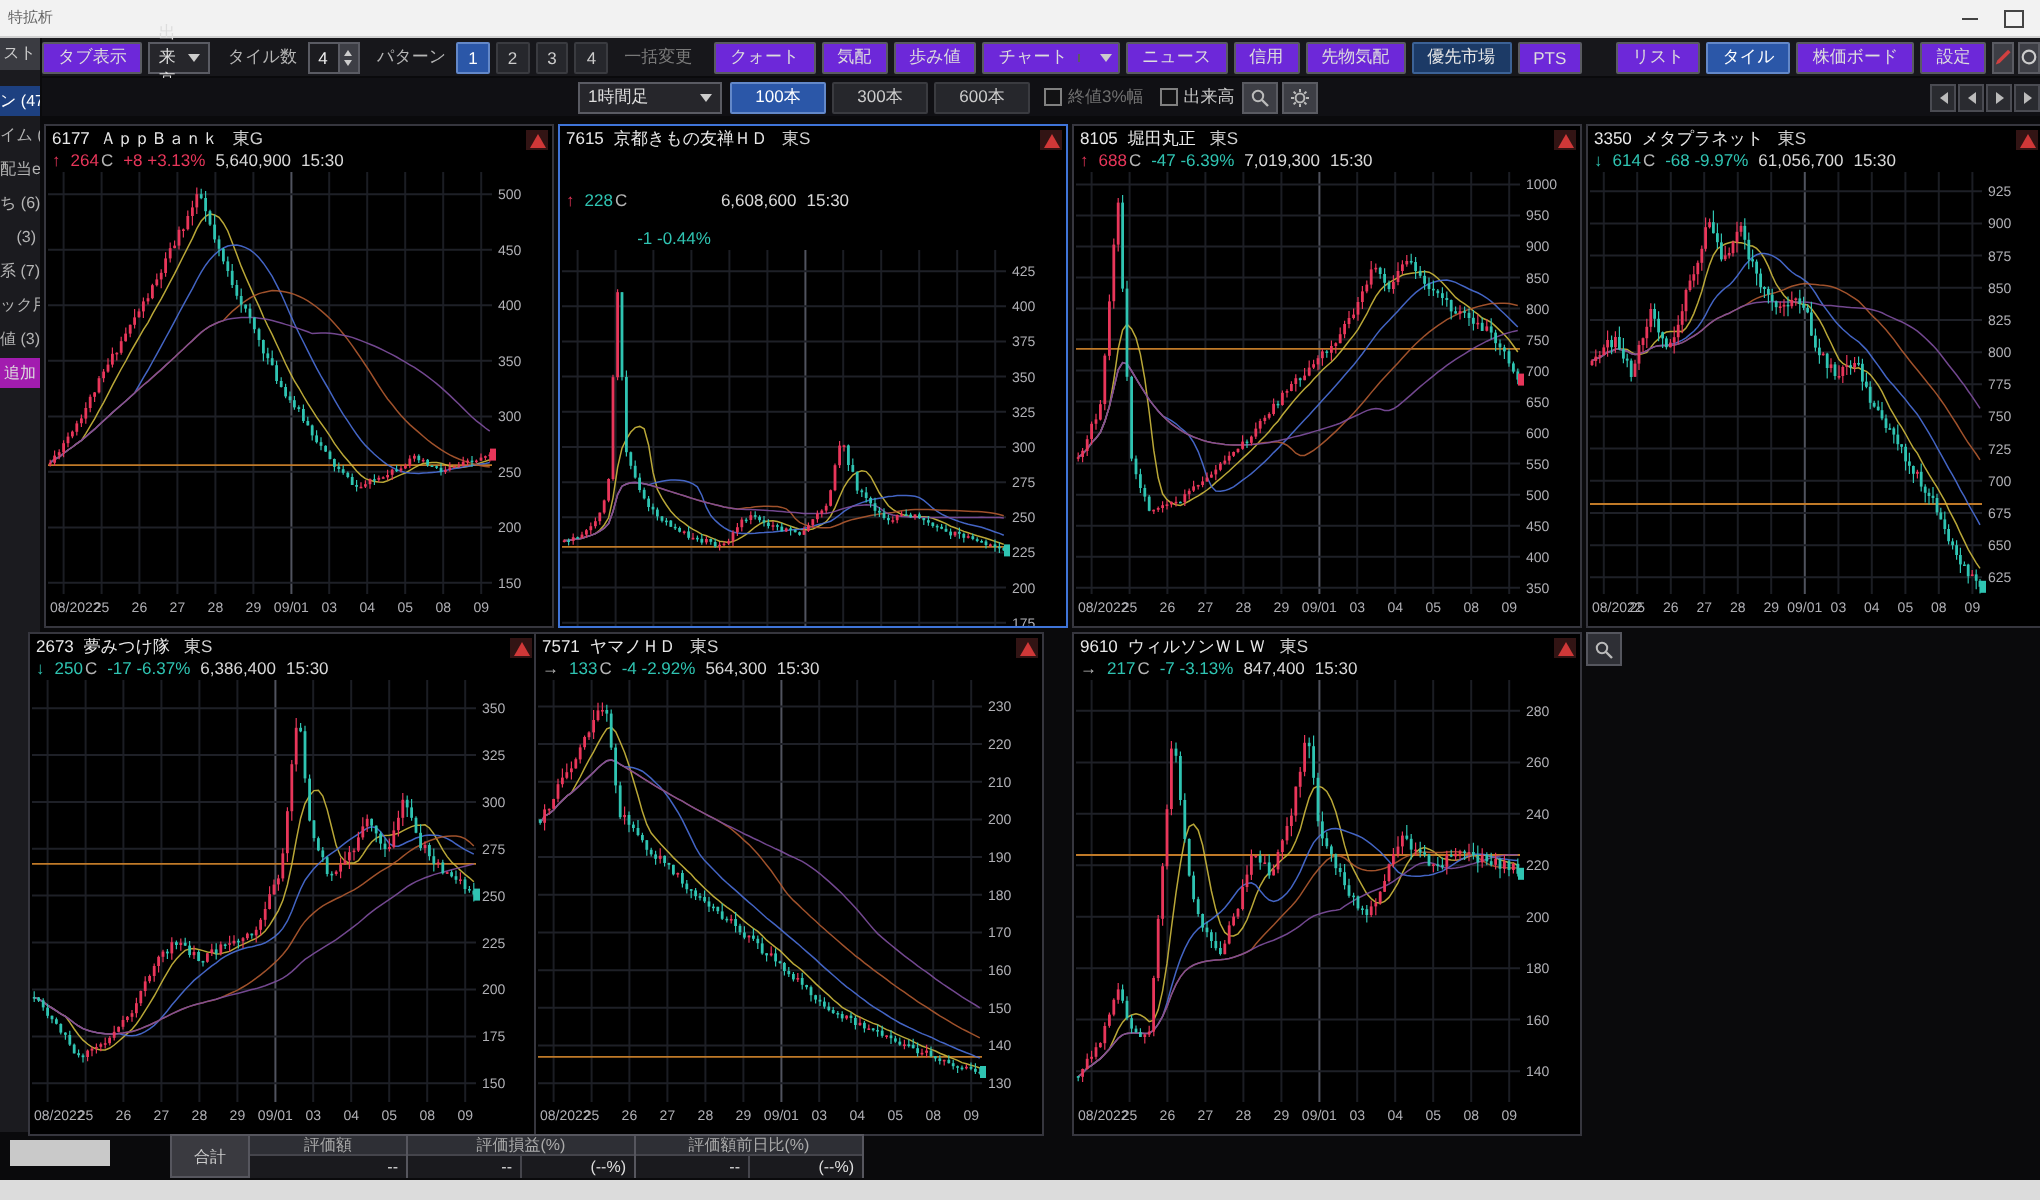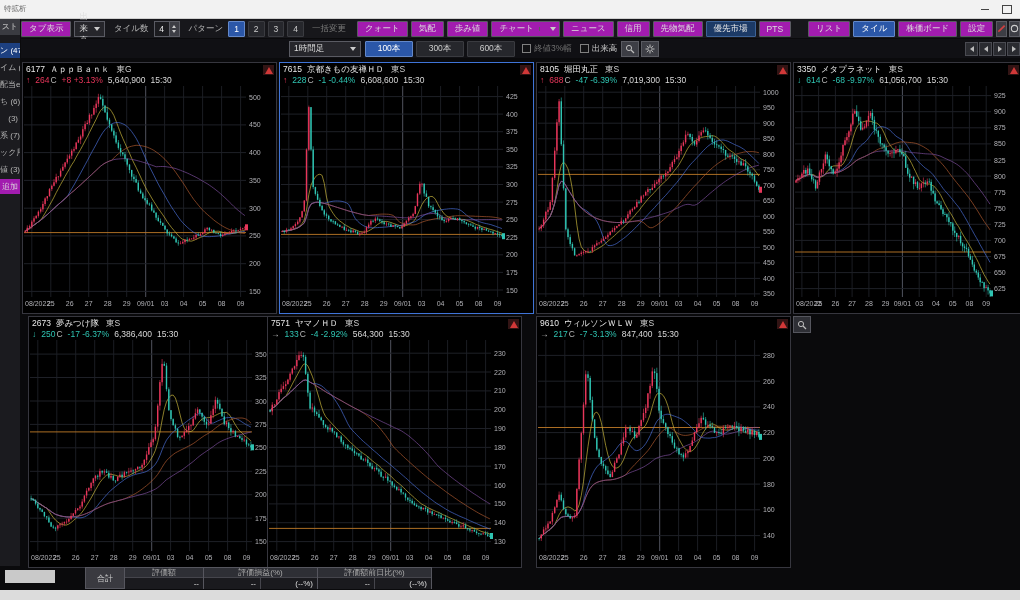--- a/index.html
+++ b/index.html
@@ -14,21 +14,21 @@
   .min-glyph{width:8px;height:1px;background:#444}
   .max-glyph{width:8px;height:7px;border:1px solid #444}
   .taskbar{position:absolute;left:0;top:590px;width:1020px;height:10px;background:#dcdcdc}
   .tb-box{position:absolute;left:5px;top:570px;width:50px;height:13px;background:#c9c9c9}
   
   .row1{position:absolute;left:21px;top:19px;width:999px;height:19px;background:#17171b;
         display:flex;align-items:center}
   .row2{position:absolute;left:21px;top:39px;width:999px;height:19px;background:#101014;
         display:flex;align-items:center}
   .btn{display:inline-flex;align-items:center;justify-content:center;height:14px;padding:0 7px;
-       background:#a21caf;border:1px solid #5a5b62;color:#ddd;font-size:8.5px;margin-right:3px;
+       background:#6d28d9;border:1px solid #5a5b62;color:#ddd;font-size:8.5px;margin-right:3px;
        white-space:nowrap;border-radius:1px}
   .btn.flat{background:#26272c;border-color:#3a3b40;color:#ccc}
   .btn.active{background:#2b57a8;border-color:#6388c9;color:#fff}
   .btn.activedark{background:#1c3a66;border-color:#3c6296;color:#e8e8e8}
   .btn.split{padding-right:3px}
   .splitcaret{margin-left:5px;padding-left:4px;border-left:1px solid #5a5b62;display:flex;align-items:center}
   .lbl{color:#b5b5b5;font-size:8.5px;margin:0 5px;white-space:nowrap}
   .lbl.dim{color:#797979}
   .dd{display:inline-flex;align-items:center;justify-content:space-between;height:14px;
       background:#26262b;border:1px solid #5a5b63;color:#ddd;font-size:8.5px;padding:0 4px;margin-right:4px}
@@ -512,21 +512,21 @@
           <span class="name">京都きもの友禅ＨＤ</span>
           <span class="mkt">東S</span>
           <span class="alarm">
             <span class="tri"></span>
           </span>
         </div>
         <div class="ph2">
           <span style="color: rgb(232, 54, 90);">↑</span>
           <span style="color: rgb(47, 196, 178); margin-right: 1px;">228</span>
           <span class="csuffix">C</span>
-          <span style="color: rgb(47, 196, 178);">-1 -0.44%</span>
+          <span style="color: rgb(47, 196, 178); margin-top: 39px;">-1 -0.44%</span>
           <span class="pvol">6,608,600</span>
           <span class="ptime">15:30</span>
         </div>
       </div>
       <div style="padding: 0px 1px;">
         <svg width="249" height="222" style="display:block">
           <line x1="7.8" y1="0" x2="7.8" y2="211" stroke="#1b1d23" stroke-width="1"></line>
           <line x1="26.8" y1="0" x2="26.8" y2="211" stroke="#1b1d23" stroke-width="1"></line>
           <line x1="45.7" y1="0" x2="45.7" y2="211" stroke="#1b1d23" stroke-width="1"></line>
           <line x1="64.7" y1="0" x2="64.7" y2="211" stroke="#1b1d23" stroke-width="1"></line>
@@ -1338,21 +1338,21 @@
           <text x="90.6" y="220" font-size="7" fill="#b0b0b5" text-anchor="middle">29</text>
           <text x="107.4" y="220" font-size="7" fill="#b0b0b5" text-anchor="middle">09/01</text>
           <text x="124.2" y="220" font-size="7" fill="#b0b0b5" text-anchor="middle">03</text>
           <text x="140.9" y="220" font-size="7" fill="#b0b0b5" text-anchor="middle">04</text>
           <text x="157.7" y="220" font-size="7" fill="#b0b0b5" text-anchor="middle">05</text>
           <text x="174.4" y="220" font-size="7" fill="#b0b0b5" text-anchor="middle">08</text>
           <text x="191.2" y="220" font-size="7" fill="#b0b0b5" text-anchor="middle">09</text>
         </svg>
       </div>
     </div>
-    <div class="panel" style="left: 28px; top: 256px; width: 253px; height: 250px;">
+    <div class="panel" style="left: 14px; top: 256px; width: 253px; height: 250px;">
       <div class="phead">
         <div class="ph1">
           <span class="code">2673</span>
           <span class="name">夢みつけ隊</span>
           <span class="mkt">東S</span>
           <span class="alarm">
             <span class="tri"></span>
           </span>
         </div>
         <div class="ph2">

